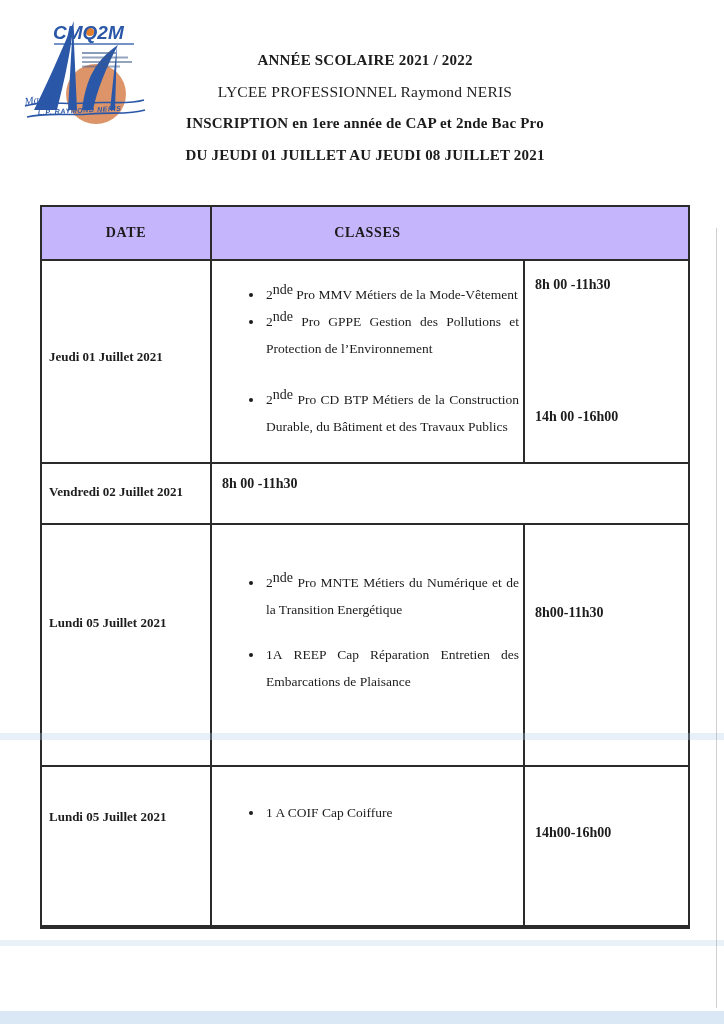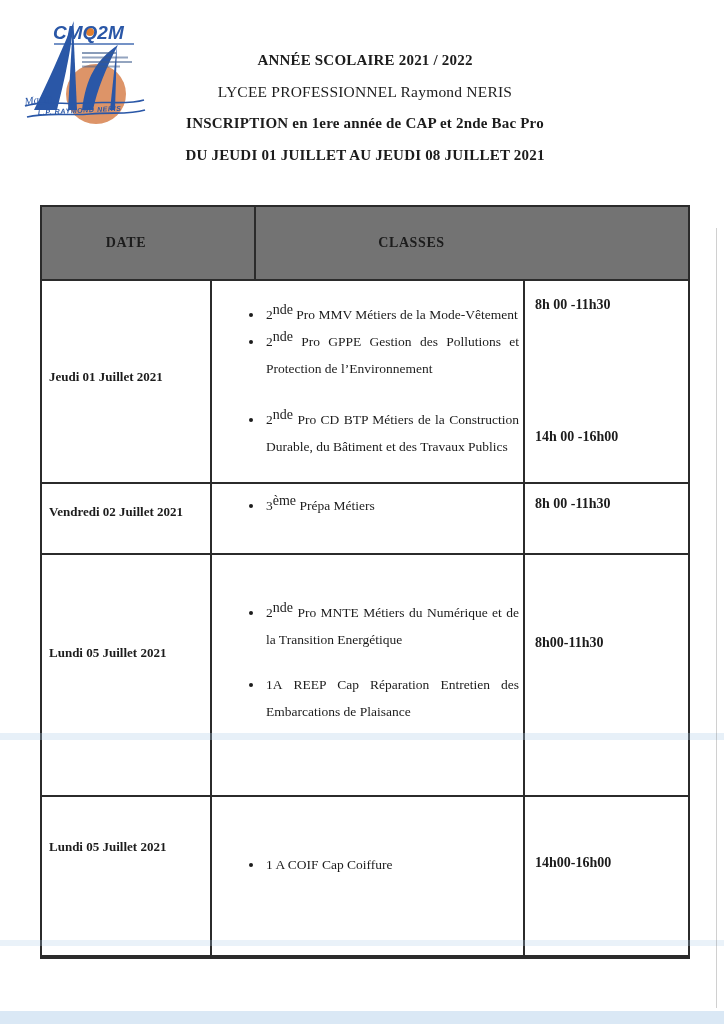--- a/index.html
+++ b/index.html
@@ -30,26 +30,26 @@
   .sched-table {
     position: absolute; left: 40px; top: 205px; width: 650px;
     border: 2px solid #2b2b2b; border-bottom-width: 4px;
     background: #fff;
   }
   .t-row { display: grid; grid-template-columns: 168px 313px 1fr; border-top: 2px solid #2b2b2b; }
   .t-row:first-child { border-top: none; }
   .cell { position: relative; border-left: 2px solid #2b2b2b; }
   .cell:first-child { border-left: none; }
 
-  .thead { height: 72px; background: #737373; gap: 44px; }
+  .thead { height: 52px; background: #c4b5fd; }
   .thead .cell { display: flex; align-items: center; justify-content: center;
                  font-weight: bold; font-size: 14px; letter-spacing: .6px; }
 
   .row-1 { height: 203px; }
-  .row-2 { height: 71px; }
+  .row-2 { height: 61px; }
   .row-3 { height: 242px; }
   .row-4 { height: 160px; }
 
   .date-cell { font-weight: bold; font-size: 13px; padding-left: 7px; padding-right: 2px; }
   .date-text { position: absolute; left: 7px; white-space: nowrap; }
 
   .classes-cell ul { list-style: disc outside; padding-left: 52px; padding-right: 4px; }
   .classes-cell li { font-size: 13.5px; line-height: 27px; text-align: justify; padding-left: 2px; }
   .classes-cell sup { font-size: 14px; line-height: 0; }
 
@@ -129,25 +129,20 @@
       <div class="cell">
         <div class="time" style="top:16px">8h 00 -11h30</div>
         <div class="time" style="top:148px">14h 00 -16h00</div>
       </div>
     </div>
 
     <div class="t-row row-2">
       <div class="cell date-cell">
         <span class="date-text" style="top:20px">Vendredi 02 Juillet 2021</span>
       </div>
-      <div class="cell classes-cell">
-        <ul style="padding-top:8px">
-          <li><span>3</span><sup>ème</sup> <span>Prépa Métiers</span></li>
-        </ul>
-      </div>
       <div class="cell">
         <div class="time" style="top:12px">8h 00 -11h30</div>
       </div>
     </div>
 
     <div class="t-row row-3">
       <div class="cell date-cell">
         <span class="date-text" style="top:90px">Lundi 05  Juillet 2021</span>
       </div>
       <div class="cell classes-cell">
@@ -159,21 +154,21 @@
       <div class="cell">
         <div class="time" style="top:80px">8h00-11h30</div>
       </div>
     </div>
 
     <div class="t-row row-4">
       <div class="cell date-cell">
         <span class="date-text" style="top:42px">Lundi 05  Juillet 2021</span>
       </div>
       <div class="cell classes-cell">
-        <ul style="padding-top:54px">
+        <ul style="padding-top:32px">
           <li><span>1 A COIF</span><sup></sup> <span>Cap Coiffure</span></li>
         </ul>
       </div>
       <div class="cell">
         <div class="time" style="top:58px">14h00-16h00</div>
       </div>
     </div>
 
   </div>
 

